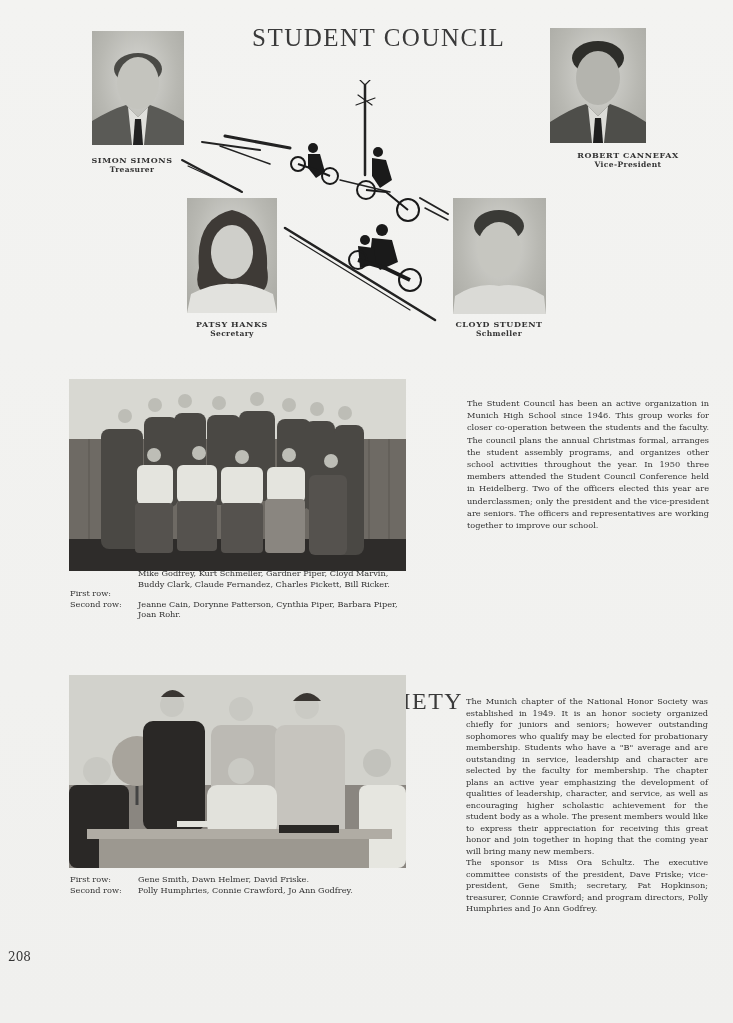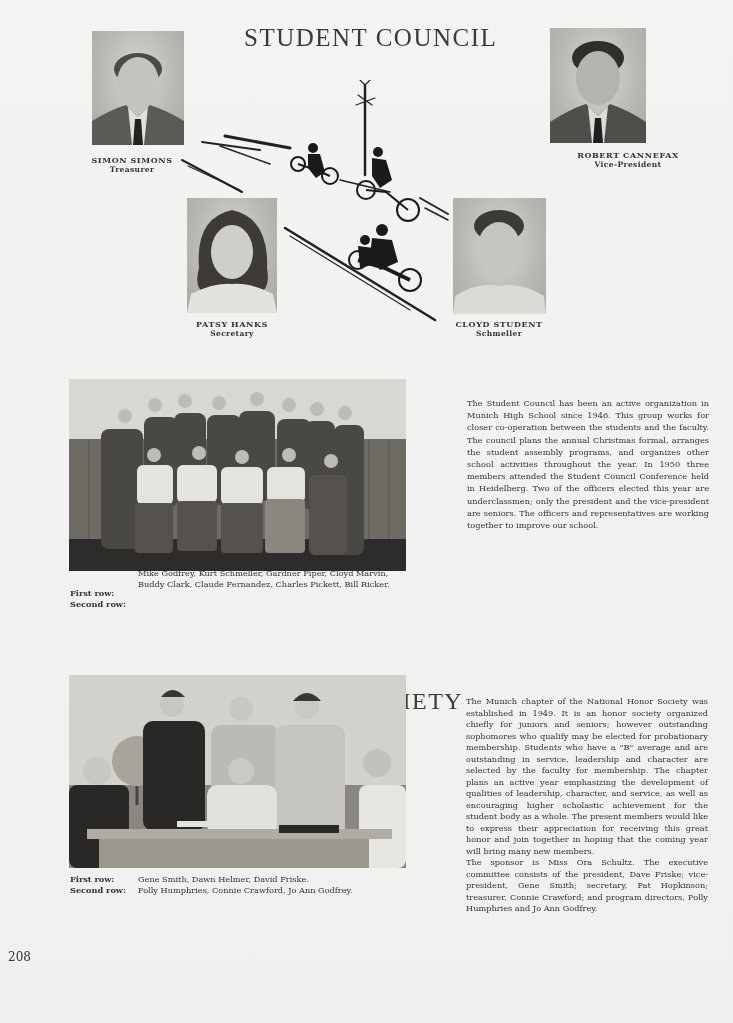--- a/index.html
+++ b/index.html
@@ -27,30 +27,30 @@
   .illustration { position: absolute; left: 180px; top: 80px; width: 270px; height: 250px; }
   .photo { position: absolute; overflow: hidden; background: #9a9a94; }
   .photo svg { width: 100%; height: 100%; display: block; }
   .para {
     position: absolute; font-family: "DejaVu Serif", serif;
     font-size: 8.2px; line-height: 12.2px; text-align: justify; color: #333;
   }
   .para p { margin: 0; }
   .rows { position: absolute; font-family: "DejaVu Serif", serif; font-size: 8.2px; line-height: 10.5px; color: #333; }
   .rows .row { display: flex; }
-  .rows .lbl { width: 68px; flex: none; font-weight: bold; }
+  .rows .lbl { width: 68px; flex: none; }
   .rows .val { flex: 1; }
   .pagenum { position: absolute; left: 8px; top: 950px; font-family: "DejaVu Serif", serif; font-size: 12px; color: #333; }
 </style>
 </head>
 <body>
 
 <div class="page">
 
-  <div class="title" style="left:244px; top:24px;">STUDENT COUNCIL</div>
+  <div class="title" style="left:252px; top:24px;">STUDENT COUNCIL</div>
 
   <div class="portrait" style="left:92px; top:31px; width:92px; height:114px;">
     <svg viewBox="0 0 92 114">
       <ellipse cx="46" cy="38" rx="24" ry="16" fill="#4a4a46"></ellipse>
       <ellipse cx="46" cy="52" rx="21" ry="26" fill="#c4c4be"></ellipse>
       <path d="M0 114 L0 90 Q20 78 34 74 L46 86 L58 74 Q76 80 92 90 L92 114 Z" fill="#5a5a56"></path>
       <path d="M36 76 L46 86 L56 76 L52 114 L40 114 Z" fill="#e0e0dc"></path>
       <path d="M43 88 L49 88 L51 114 L41 114 Z" fill="#222"></path>
     </svg>
   </div>
@@ -187,20 +187,21 @@
   <div class="rows" style="left:70px; top:578px; width:330px;">
     <div class="row" style="padding-left:0;">
       <span class="lbl"></span>
     </div>
     <div class="row">
       <span class="lbl" style="padding-top:10px;">First row:</span>
       <span class="val" style="margin-top:-10px;">Mike Godfrey, Kurt Schmeller, Gardner Piper, Cloyd Marvin, Buddy Clark, Claude Fernandez, Charles Pickett, Bill Ricker.</span>
     </div>
     <div class="row">
       <span class="lbl">Second row:</span>
+      <span class="val">Jeanne Cain, Dorynne Patterson, Cynthia Piper, Barbara Piper, Joan Rohr.</span>
     </div>
   </div>
 
   <div class="para" style="left:467px; top:397px; width:242px;">
     <p>The Student Council has been an active organization in Munich High School since 1946. This group works for closer co-operation between the students and the faculty. The council plans the annual Christmas formal, arranges the student assembly programs, and organizes other school activities throughout the year. In 1950 three members attended the Student Council Conference held in Heidelberg. Two of the officers elected this year are underclassmen; only the president and the vice-president are seniors. The officers and representatives are working together to improve our school.</p>
   </div>
 
   <div class="title" style="left:251px; top:640px; font-size:24px;margin-top:48px;">HONOR SOCIETY</div>
 
   <div class="photo" style="left:69px; top:675px; width:337px; height:193px;">

